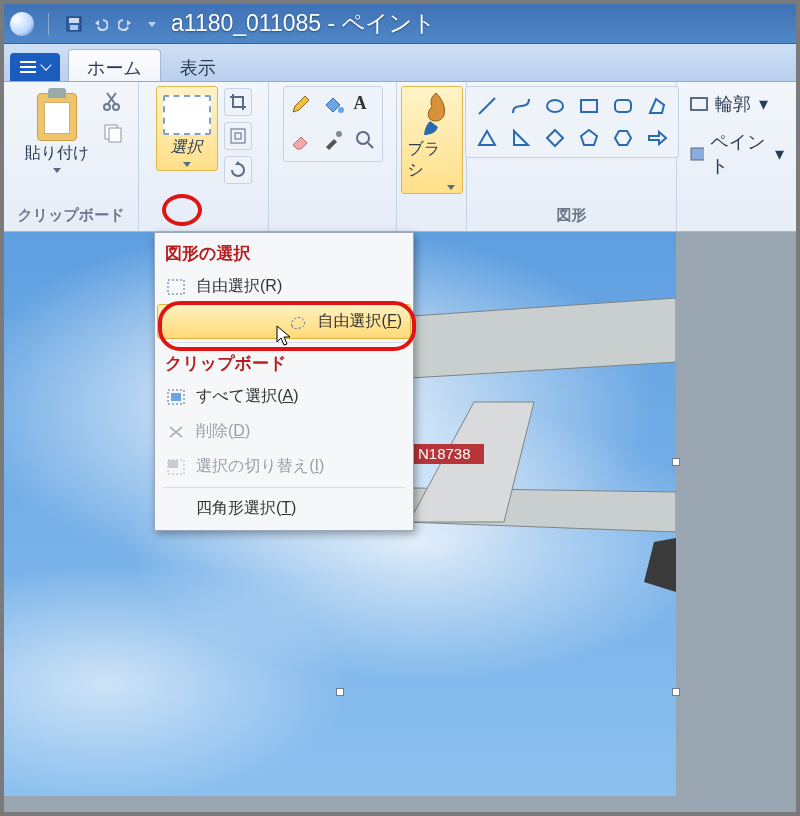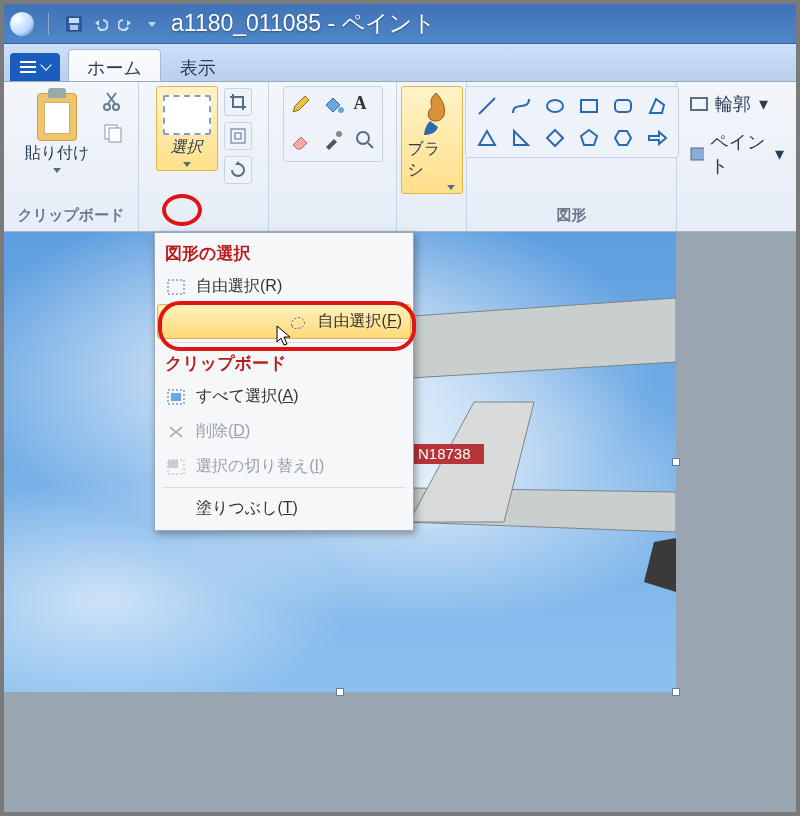--- a/index.html
+++ b/index.html
@@ -36,21 +36,21 @@
   .inset .row { display:flex; gap:10px;}
   .dashed-rect { width:48px; height:40px; border:2px dashed #7ea0c8; border-radius:2px; background:#fff; margin-top:4px;}
   .clipboard-ic { width:40px;height:48px;background:#efc56b;border:1px solid #caa14a;border-radius:4px;position:relative;margin-top:2px;}
   .clipboard-ic::before { content:"";position:absolute;top:-6px;left:50%;transform:translateX(-50%);width:18px;height:10px;background:#9aa;border-radius:3px 3px 0 0;}
   .clipboard-ic::after { content:"";position:absolute;inset:8px 6px 6px 6px;background:#fff;border:1px solid #d0b070;}
   
   .gallery { border:1px solid #c6d3e6; background:#eef3fa; border-radius:3px; padding:6px 8px; display:grid; grid-template-columns:repeat(6,26px); grid-auto-rows:26px; gap:6px 8px; }
   .gal-shp { display:flex; align-items:center; justify-content:center; }
   
   .canvas-area { position:relative; height:calc(100% - 40px - 38px - 150px); background:#9aa5b2; overflow:hidden; }
-  .canvas { position:absolute; left:0; top:0; width:672px; height:460px; background:#f9a8d4; }
+  .canvas { position:absolute; left:0; top:0; width:672px; height:564px; background:#f9a8d4; }
   .sky { width:100%; height:100%; background:
     radial-gradient(ellipse 500px 250px at 45% 30%, rgba(255,255,255,.95), rgba(255,255,255,0) 70%),
     radial-gradient(ellipse 420px 200px at 62% 55%, rgba(255,255,255,.75), rgba(255,255,255,0) 70%),
     radial-gradient(ellipse 350px 170px at 15% 80%, rgba(255,255,255,.6), rgba(255,255,255,0) 70%),
     linear-gradient(#5f9fe0,#8cc0ef); position:relative; overflow:hidden;}
   .handle { position:absolute; width:8px; height:8px; background:#fff; border:1px solid #6b7b92;}
   
   .dropdown { position:absolute; left:150px; top:228px; width:260px; background:#f6f7f9; border:1px solid #9aa8bd; box-shadow:2px 3px 8px rgba(0,0,0,.35); z-index:30; padding:3px 2px 4px; }
   .dd-heading { font-size:17px; font-weight:bold; color:#b91c1c; padding:6px 8px 4px; }
   .dd-item { display:flex; align-items:center; gap:10px; padding:6px 8px; font-size:16px; color:#333; border:1px solid transparent; border-radius:3px; }
@@ -362,21 +362,21 @@
           <svg width="18" height="16">
             <rect x="1" y="1" width="16" height="14" fill="none" stroke="#b0b6c0" stroke-dasharray="2 2"></rect>
             <path d="M1 1h10v8H1z" fill="#c8ccd4"></path>
           </svg>
         </span>
       <span><span>選択の切り替え(</span><span class="accel">I</span><span>)</span></span>
     </div>
     <div class="dd-sep"></div>
     <div class="dd-item">
       <span class="dd-icon"></span>
-      <span><span>塗りつぶし(</span><span class="accel">T</span><span>)</span></span>
+      <span><span>四角形選択(</span><span class="accel">T</span><span>)</span></span>
     </div>
   </div>
 
   <span class="anno-oval" style="left:158px; top:190px; width:40px; height:32px"></span>
   <span class="anno-oval" style="left:154px; top:297px; width:258px; height:50px; border-radius:22px"></span>
 
   <svg class="cursor-arrow" style="left:272px; top:321px">
     <path d="M1 1l0 16 4-4 3 7 3-1-3-7 6 0z" fill="#fff" stroke="#000"></path>
   </svg>
 

